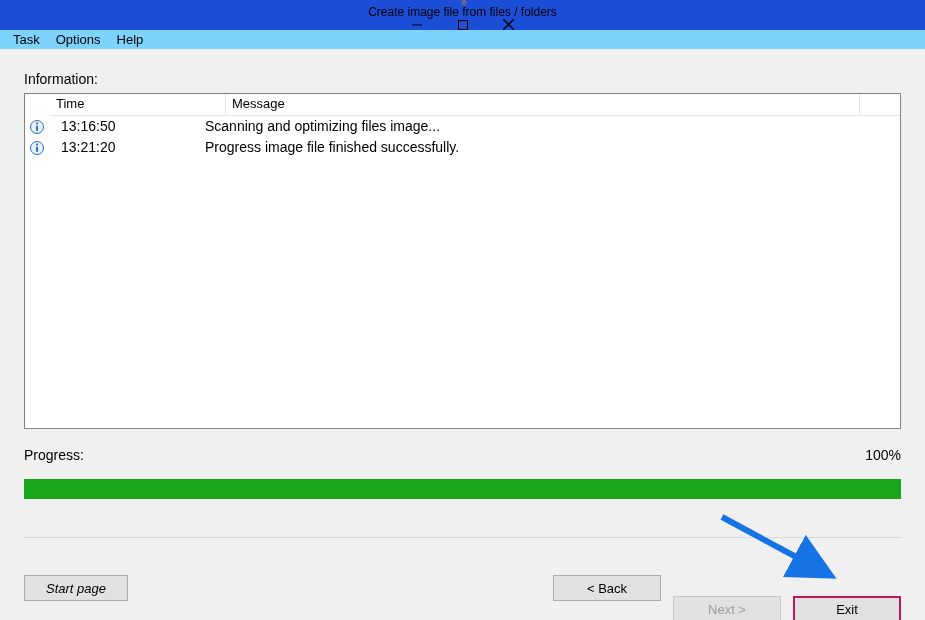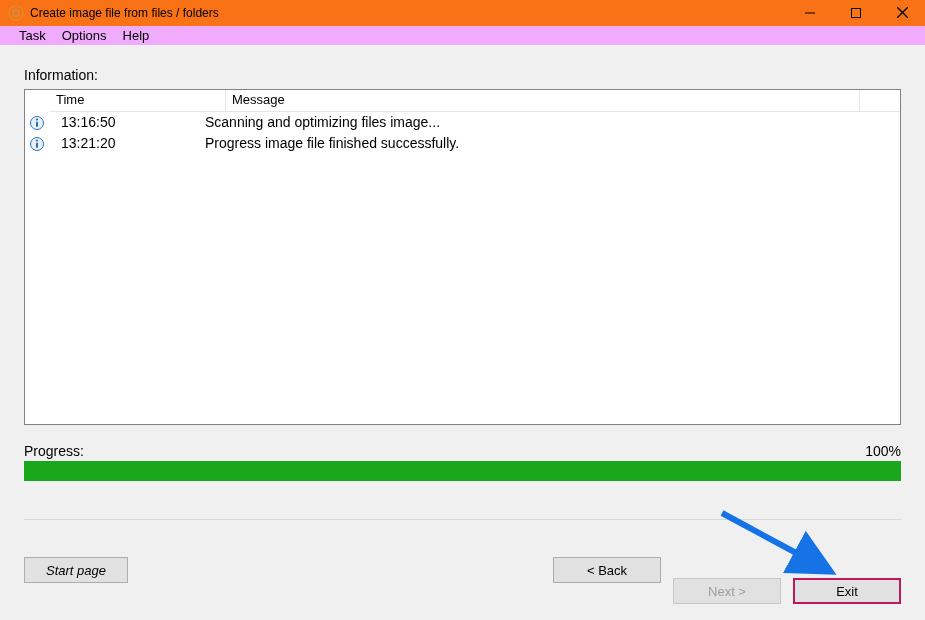--- a/index.html
+++ b/index.html
@@ -11,21 +11,22 @@
       height: 620px;
       display: flex;
       flex-direction: column;
       overflow: hidden;
     }
     
     .titlebar {
       height: 30px;
       display: flex;
       align-items: center;
-      background: #f97316;
+      background: #1d4ed8;
+      flex-direction: column;
     }
     .titlebar .app-icon {
       width: 16px; height: 16px;
       margin: 0 6px 0 8px;
     }
     .titlebar .title {
       flex: 1;
       font-size: 12px;
       color: #000;
     }
@@ -38,22 +39,22 @@
       display: flex;
       align-items: center;
       justify-content: center;
       font-size: 14px;
       color: #000;
     }
     
     .menubar {
       height: 22px;
       display: flex;
-      padding: 0 11px;
-      background: #f0abfc;
+      padding: 0 5px;
+      background: #7dd3fc;
       font-size: 13px;
       color: #000;
     }
     .menubar .menu-item { padding: 2px 8px; }
     
     .client {
       flex: 1;
       background: #f0f0f0;
       padding: 22px 24px 16px 24px;
       display: flex;
@@ -107,21 +108,21 @@
       padding: 0 4px;
     }
     .info-icon { width: 16px; height: 16px; flex-shrink: 0; }
     
     .progress-row {
       display: flex;
       justify-content: space-between;
       font-size: 14px;
       color: #000;
       margin-top: 18px;
-      margin-bottom: 2px;
+      margin-bottom: 16px;
     }
     .progress-bar {
       height: 20px;
       background: #1aa61a;
       width: 100%;
     }
     .divider {
       height: 1px;
       background: #d8d8d8;
       margin-top: 38px;

